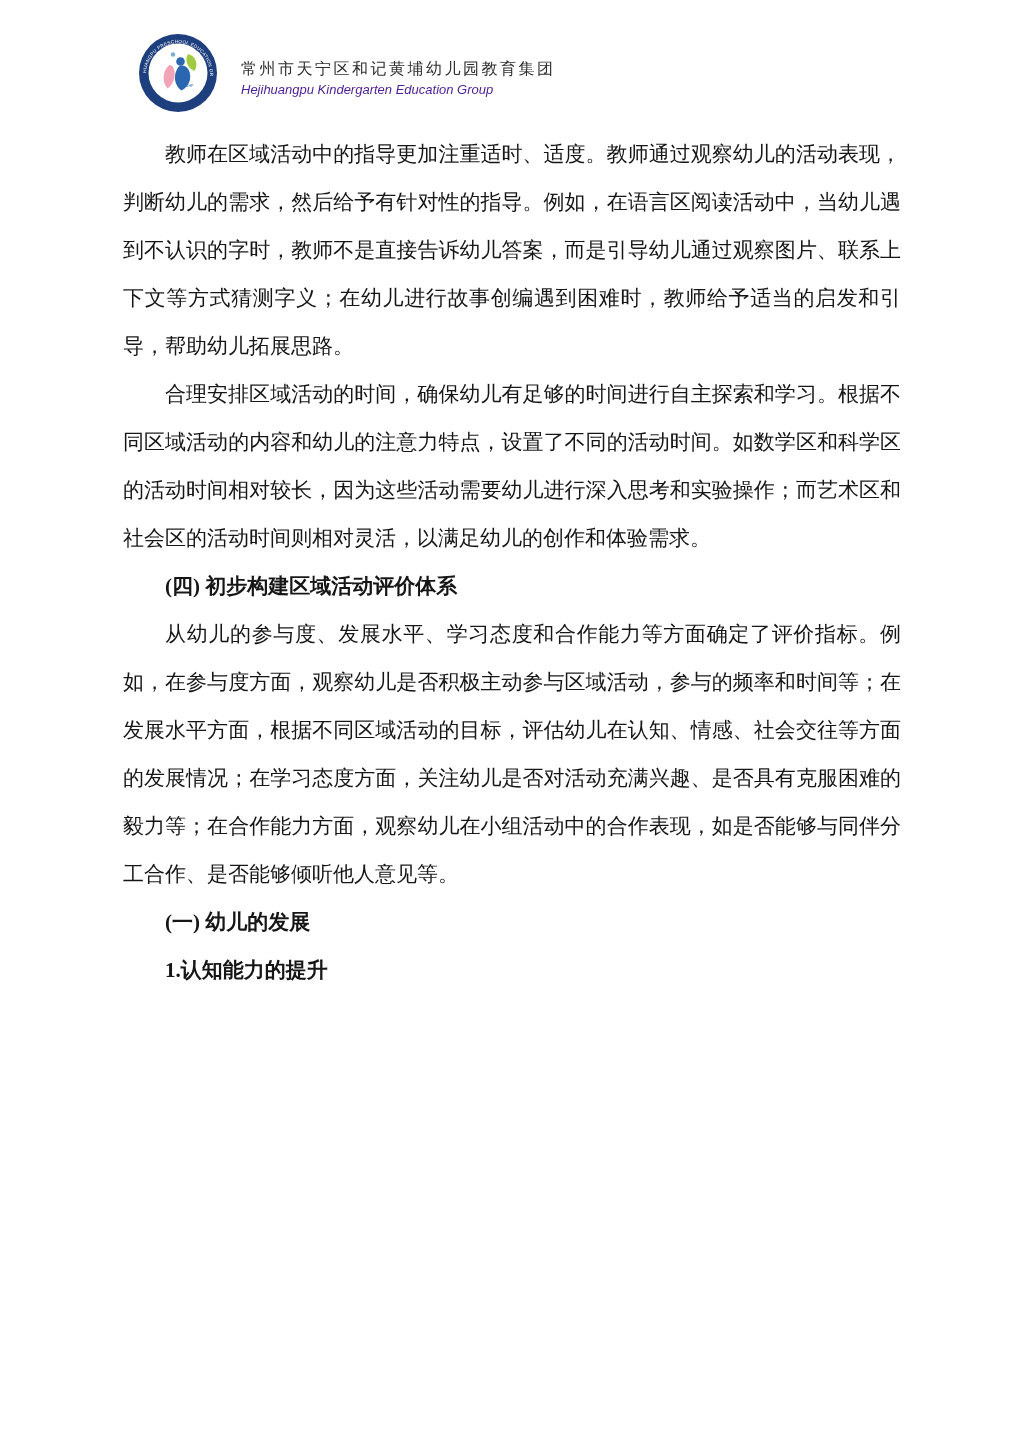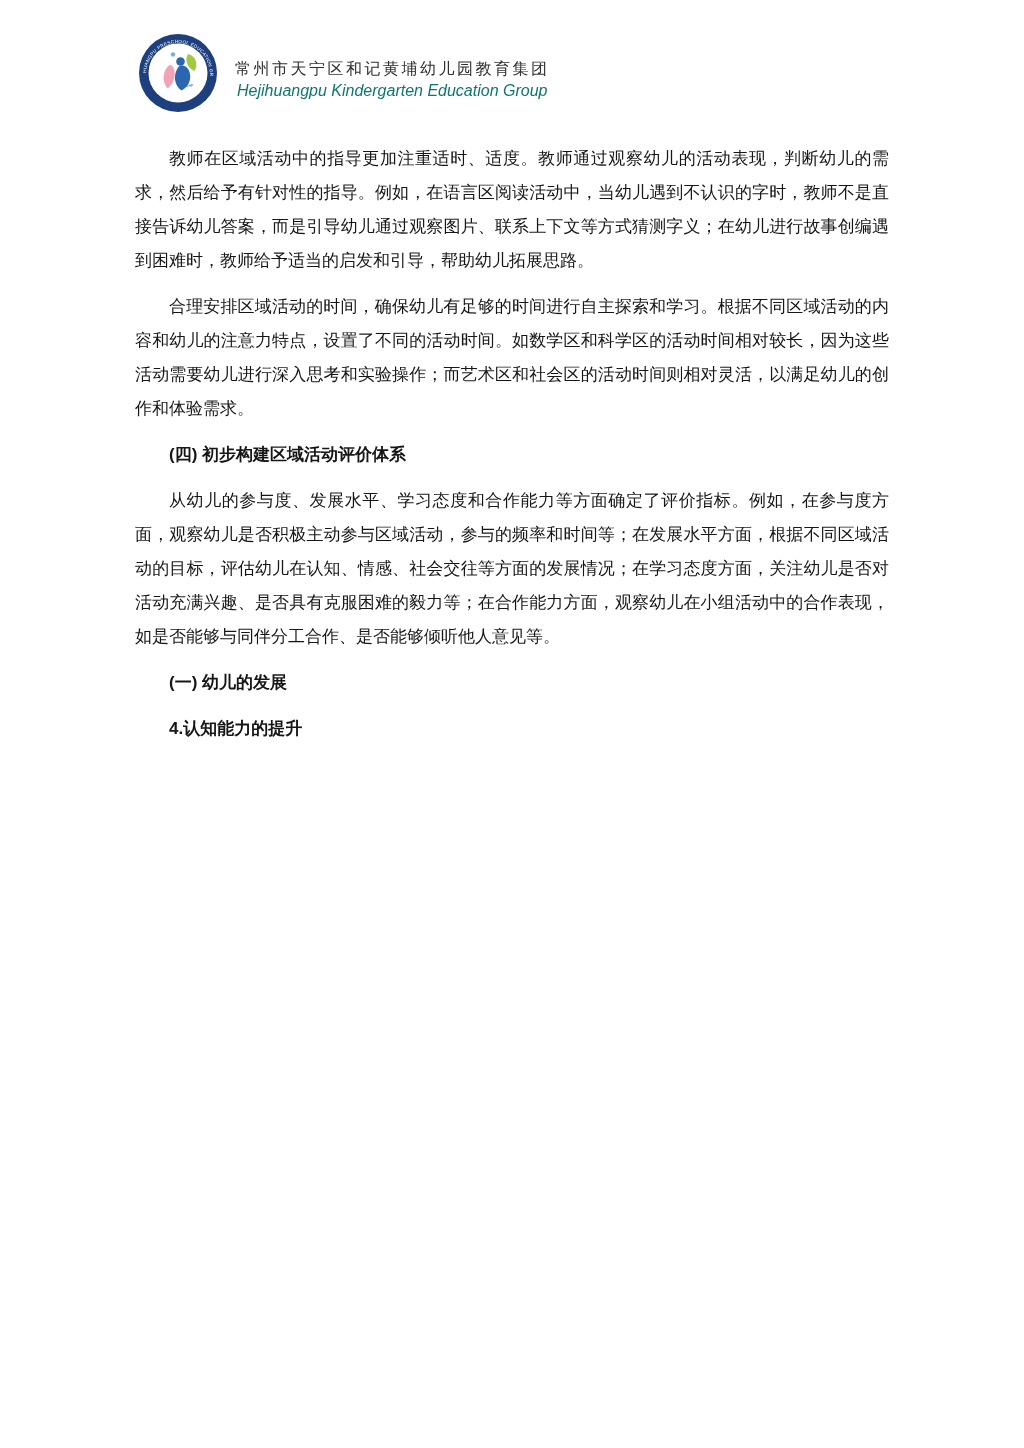--- a/index.html
+++ b/index.html
@@ -16,59 +16,59 @@
     overflow: hidden;
   }
   
   .doc-header {
     position: absolute;
     top: 33px; left: 138px;
     display: flex;
     align-items: flex-start;
   }
   .logo { width: 80px; height: 80px; flex: 0 0 auto; }
-  .org-names { margin-left: 17px; padding-top: 26px; text-align: center; }
+  .org-names { margin-left: 23px; padding-top: 26px; }
   .org-zh {
     font-size: 16px;
     letter-spacing: 2.5px;
     color: #2e2e2e;
     font-family: "Liberation Serif", "DejaVu Serif", serif;
     white-space: nowrap;
   }
   .org-en {
     margin-top: 2px;
-    font-size: 16px;
+    font-size: 13px;
     font-style: italic;
-    color: #0f766e;
+    color: #4c1d95;
     font-family: "Liberation Sans", "DejaVu Sans", sans-serif;
     white-space: nowrap;
   }
   
   .doc-body {
     position: absolute;
     left: 123px; top: 130px;
     width: 778px;
     font-size: 21px;
     line-height: 42px;
   }
   .doc-body p, .doc-body h2, .doc-body h3, .doc-body h4 {
-    margin: 12px;
+    margin: 0;
     text-indent: 2em;
-    font-size: 17px;
-    line-height: 34px;
+    font-size: 21px;
+    line-height: 48px;
   }
   .para {
     text-align: justify;
     text-justify: inter-ideograph;
     font-weight: normal;
   }
   .sub-regular { font-weight: normal; }
   .h-bold {
     font-weight: bold;
-    font-family: Liberation Sans, sans-serif;
+    font-family: Liberation Serif, serif;
   }
 </style>
 </head>
 <body>
 
 <div class="page">
 
   <header class="doc-header">
     <svg class="logo" viewBox="0 0 80 80" aria-hidden="true">
       <defs>
@@ -96,16 +96,16 @@
       <div class="org-en">Hejihuangpu Kindergarten Education Group</div>
     </div>
   </header>
 
   <main class="doc-body">
     <p class="para">教师在区域活动中的指导更加注重适时、适度。教师通过观察幼儿的活动表现，判断幼儿的需求，然后给予有针对性的指导。例如，在语言区阅读活动中，当幼儿遇到不认识的字时，教师不是直接告诉幼儿答案，而是引导幼儿通过观察图片、联系上下文等方式猜测字义；在幼儿进行故事创编遇到困难时，教师给予适当的启发和引导，帮助幼儿拓展思路。</p>
     <p class="para">合理安排区域活动的时间，确保幼儿有足够的时间进行自主探索和学习。根据不同区域活动的内容和幼儿的注意力特点，设置了不同的活动时间。如数学区和科学区的活动时间相对较长，因为这些活动需要幼儿进行深入思考和实验操作；而艺术区和社会区的活动时间则相对灵活，以满足幼儿的创作和体验需求。</p>
     <h3 class="h-bold">(四) 初步构建区域活动评价体系</h3>
     <p class="para">从幼儿的参与度、发展水平、学习态度和合作能力等方面确定了评价指标。例如，在参与度方面，观察幼儿是否积极主动参与区域活动，参与的频率和时间等；在发展水平方面，根据不同区域活动的目标，评估幼儿在认知、情感、社会交往等方面的发展情况；在学习态度方面，关注幼儿是否对活动充满兴趣、是否具有克服困难的毅力等；在合作能力方面，观察幼儿在小组活动中的合作表现，如是否能够与同伴分工合作、是否能够倾听他人意见等。</p>
     <h3 class="h-bold">(一) 幼儿的发展</h3>
-    <h4 class="h-bold">4.认知能力的提升</h4>
+    <h4 class="h-bold">1.认知能力的提升</h4>
   </main>
 
 </div>
 
 </body></html>

